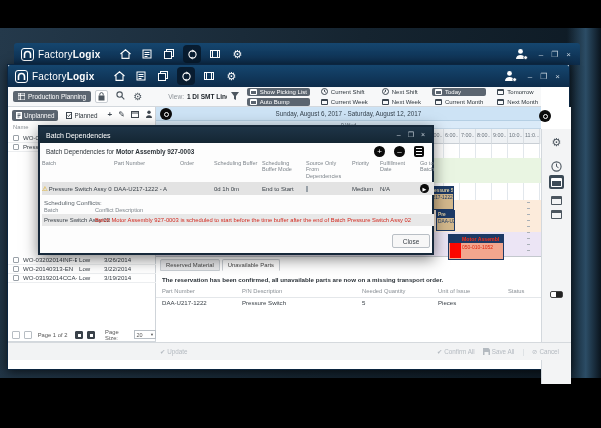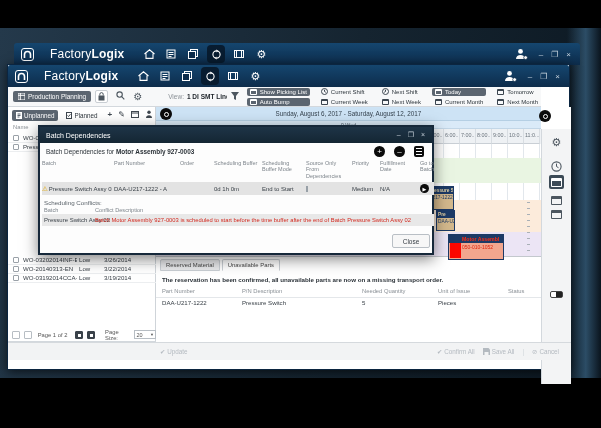--- a/index.html
+++ b/index.html
@@ -14,21 +14,21 @@
     background:linear-gradient(90deg,rgba(10,20,29,0) 0%,#2c4d66 55%,#0a141d 100%); }
 
   
   .tbar { position:absolute; height:22px; display:flex; align-items:center;
     background:linear-gradient(#15466f,#0d2c4b); border-radius:3px 3px 0 0; color:#fff; }
   .tbar.ghost { left:14px; top:43px; width:566px; z-index:1; }
   .tbar.main  { left:0; top:0; width:100%; border-radius:2px 2px 0 0; }
   .logo { display:flex; align-items:center; gap:4px; margin-left:7px; margin-right:14px; }
   .logo-box { width:13px; height:13px; border:1.4px solid #fff; border-radius:3px;
     display:flex; align-items:center; justify-content:center; }
-  .logo-text { font-size:12px; letter-spacing:.2px; font-weight:400; white-space:nowrap;margin-left:12px;}
+  .logo-text { font-size:10px; letter-spacing:.2px; font-weight:400; white-space:nowrap;}
   .logo-text b { font-weight:700; }
   .tb-ico { width:16px; height:16px; margin:0 3px; display:flex; align-items:center; justify-content:center; }
   .tb-ico svg { display:block; }
   .tb-ico.sel { background:#081c30; border-radius:4px; width:18px; height:18px; }
   .tbar .right { margin-left:auto; display:flex; align-items:center; gap:6px; margin-right:8px; }
   .winctl { color:#c8d4de; font-size:8px; letter-spacing:1px; display:flex; gap:7px; }
   .winctl span { cursor:default; }
 
   
   .window { position:absolute; left:7px; top:64px; width:563px; height:306px;

